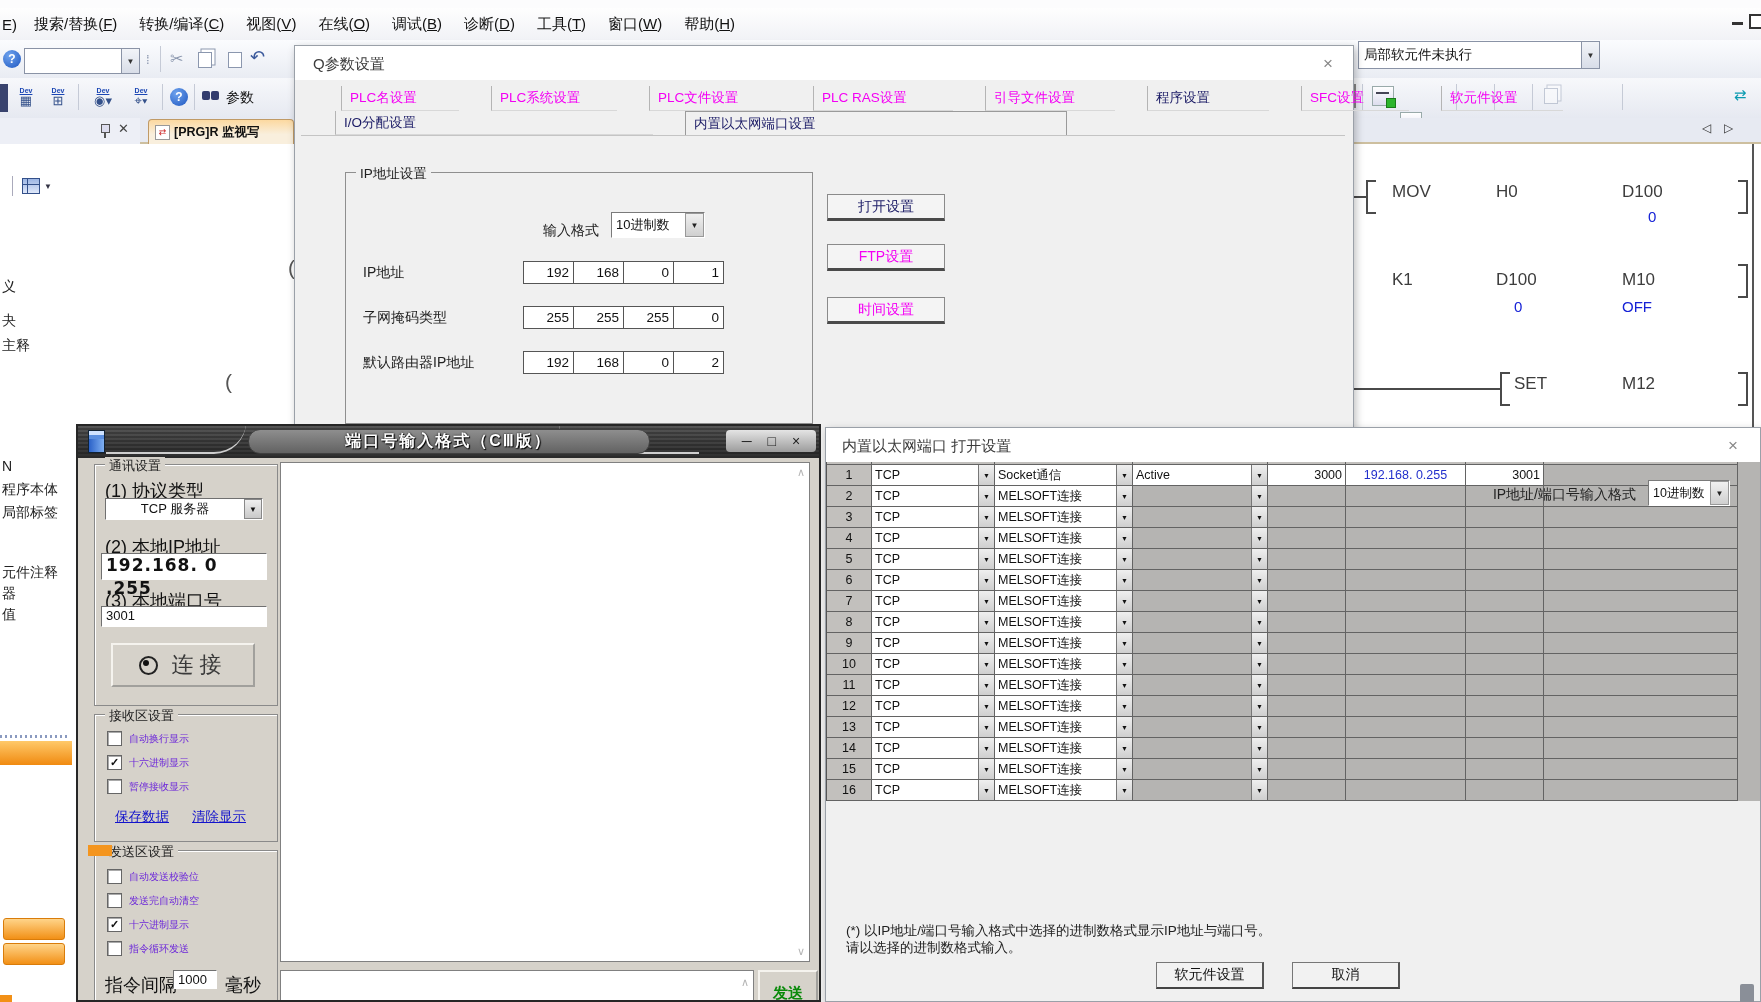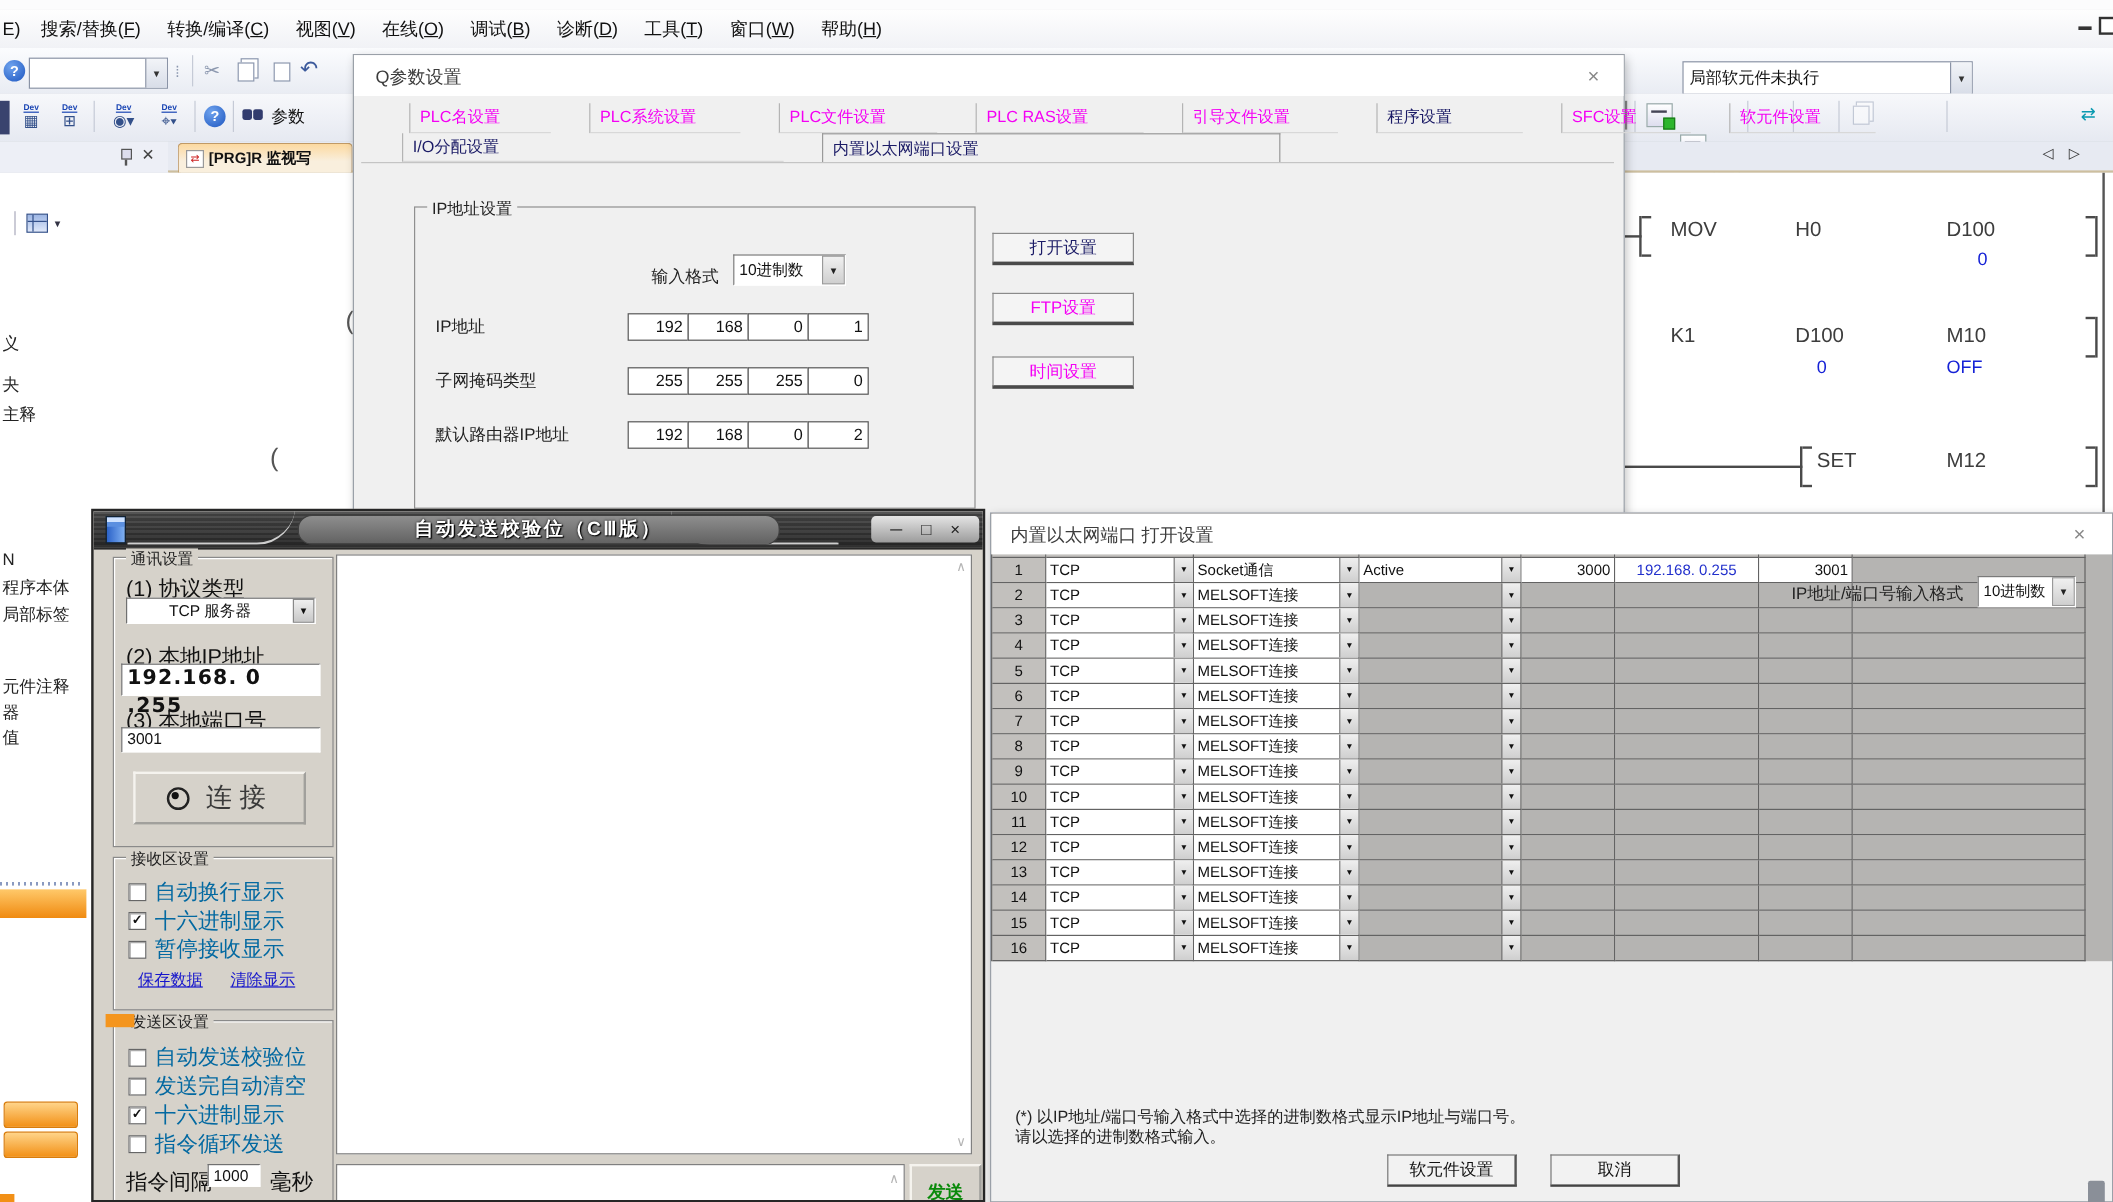--- a/index.html
+++ b/index.html
@@ -158,21 +158,21 @@
   .ipbig{font-size:17px;font-weight:bold;letter-spacing:1px;line-height:23px;padding-left:4px;font-family:"DejaVu Sans",sans-serif;}
   .porttxt{font-size:13px;line-height:17px;padding-left:4px;}
   .nt-btn{position:absolute;background:#d6d2ca;border:2px outset #f5f3ee;display:flex;align-items:center;
           justify-content:center;gap:14px;}
   .conn-dot{width:15px;height:15px;border-radius:50%;border:2px solid #222;position:relative;}
   .conn-dot::after{content:"";position:absolute;left:2.5px;top:2.5px;width:6px;height:6px;border-radius:50%;background:#111;}
   .conn-txt{font-size:22px;color:#3a3a3a;font-family:"Liberation Serif",serif;letter-spacing:6px;}
   .chkrow{position:absolute;display:flex;align-items:center;gap:7px;}
   .chkbox{width:13px;height:13px;background:#fff;border:1px solid #666;box-shadow:inset 1px 1px 0 #aaa;
           font-size:11px;font-weight:bold;line-height:12px;text-align:center;color:#111;flex:none;}
-  .chklab{font-size:18px;color:#0369a1;white-space:nowrap;}
+  .chklab{font-size:10px;color:#6d28d9;white-space:nowrap;}
   .nt-link{position:absolute;font-size:13.5px;color:#1414cc;text-decoration:underline;white-space:nowrap;cursor:default;}
   .nt-recv{left:202px;top:36px;width:530px;height:500px;background:#fff;border:1.5px solid #808080;box-sizing:border-box;}
   .scr{position:absolute;font-size:11px;color:#b5b5b5;}
   .nt-send{left:202px;top:544px;width:474px;height:40px;background:#fff;border:1.5px solid #808080;box-sizing:border-box;}
   .nt-sendbtn{left:680px;top:544px;width:60px;height:40px;background:#d6d2ca;border:2px outset #f5f3ee;
               font-size:15px;font-weight:bold;color:#0a8a0a;text-align:center;padding-top:12px;box-sizing:border-box;}
   .orange-frag{left:88px;top:845px;width:24px;height:11px;background:#f4951e;z-index:30;}
 
   
   .ethdlg{left:825px;top:427px;width:936px;height:575px;background:#f0f0f0;border:1px solid #9aa0a8;
@@ -229,21 +229,21 @@
     <div class="abs combo" style="left:24px;top:8px;width:114px;height:24px;">
       <span class="cv"></span>
       <span class="cb">▼</span>
     </div>
     <span class="abs" style="left:146px;top:12px;font-size:13px;color:#8b97ae;">⁞</span>
     <div class="abs tbsep" style="left:160px;top:6px;"></div>
     <span class="abs gico" style="left:170px;top:9px;">✂</span>
     <div class="abs ic-doc ic-doc2" style="left:198px;top:12px;"></div>
     <div class="abs ic-doc" style="left:228px;top:12px;border-color:#8b97ae;"></div>
     <span class="abs undo" style="left:250px;top:6px;">↶</span>
-    <div class="abs combo" style="left:1358px;top:11px;width:240px;height:26px;margin-left:44px;">
+    <div class="abs combo" style="left:1358px;top:1px;width:240px;height:26px;">
       <span class="cv" style="font-size:13.5px;">局部软元件未执行</span>
       <span class="cb">▼</span>
     </div>
   </div>
 
   <div class="abs toolbar3">
     <div class="abs" style="left:0;top:6px;width:8px;height:28px;background:#39436e;"></div>
     <div class="abs devbox" style="left:12px;top:4px;">
       <span class="devtag">Dev</span>
         <span class="devglyph">▦</span>
@@ -426,21 +426,21 @@
         <div class="sidebtn mag" style="top: 251px;">时间设置</div>
       </div>
   </div>
 
   <div class="abs ntwin">
     <div class="abs nt-title">
       <div class="abs nt-curve"></div>
       <div class="abs nt-curve r"></div>
       <div class="abs nt-plaque"></div>
       <div class="abs nt-ico"></div>
-      <div class="abs nt-text">自动发送校验位（CⅢ版）</div>
+      <div class="abs nt-text">端口号输入格式（CⅢ版）</div>
       <div class="abs nt-ctrls">
         <span>─</span>
         <span>□</span>
         <span>×</span>
       </div>
     </div>
 
     <div class="nt-grp" style="left:16px;top:38px;width:182px;height:240px;">
       <span class="leg">通讯设置</span>
       <span class="nt-lab" style="left:10px;top:14px;">(1) 协议类型</span>

